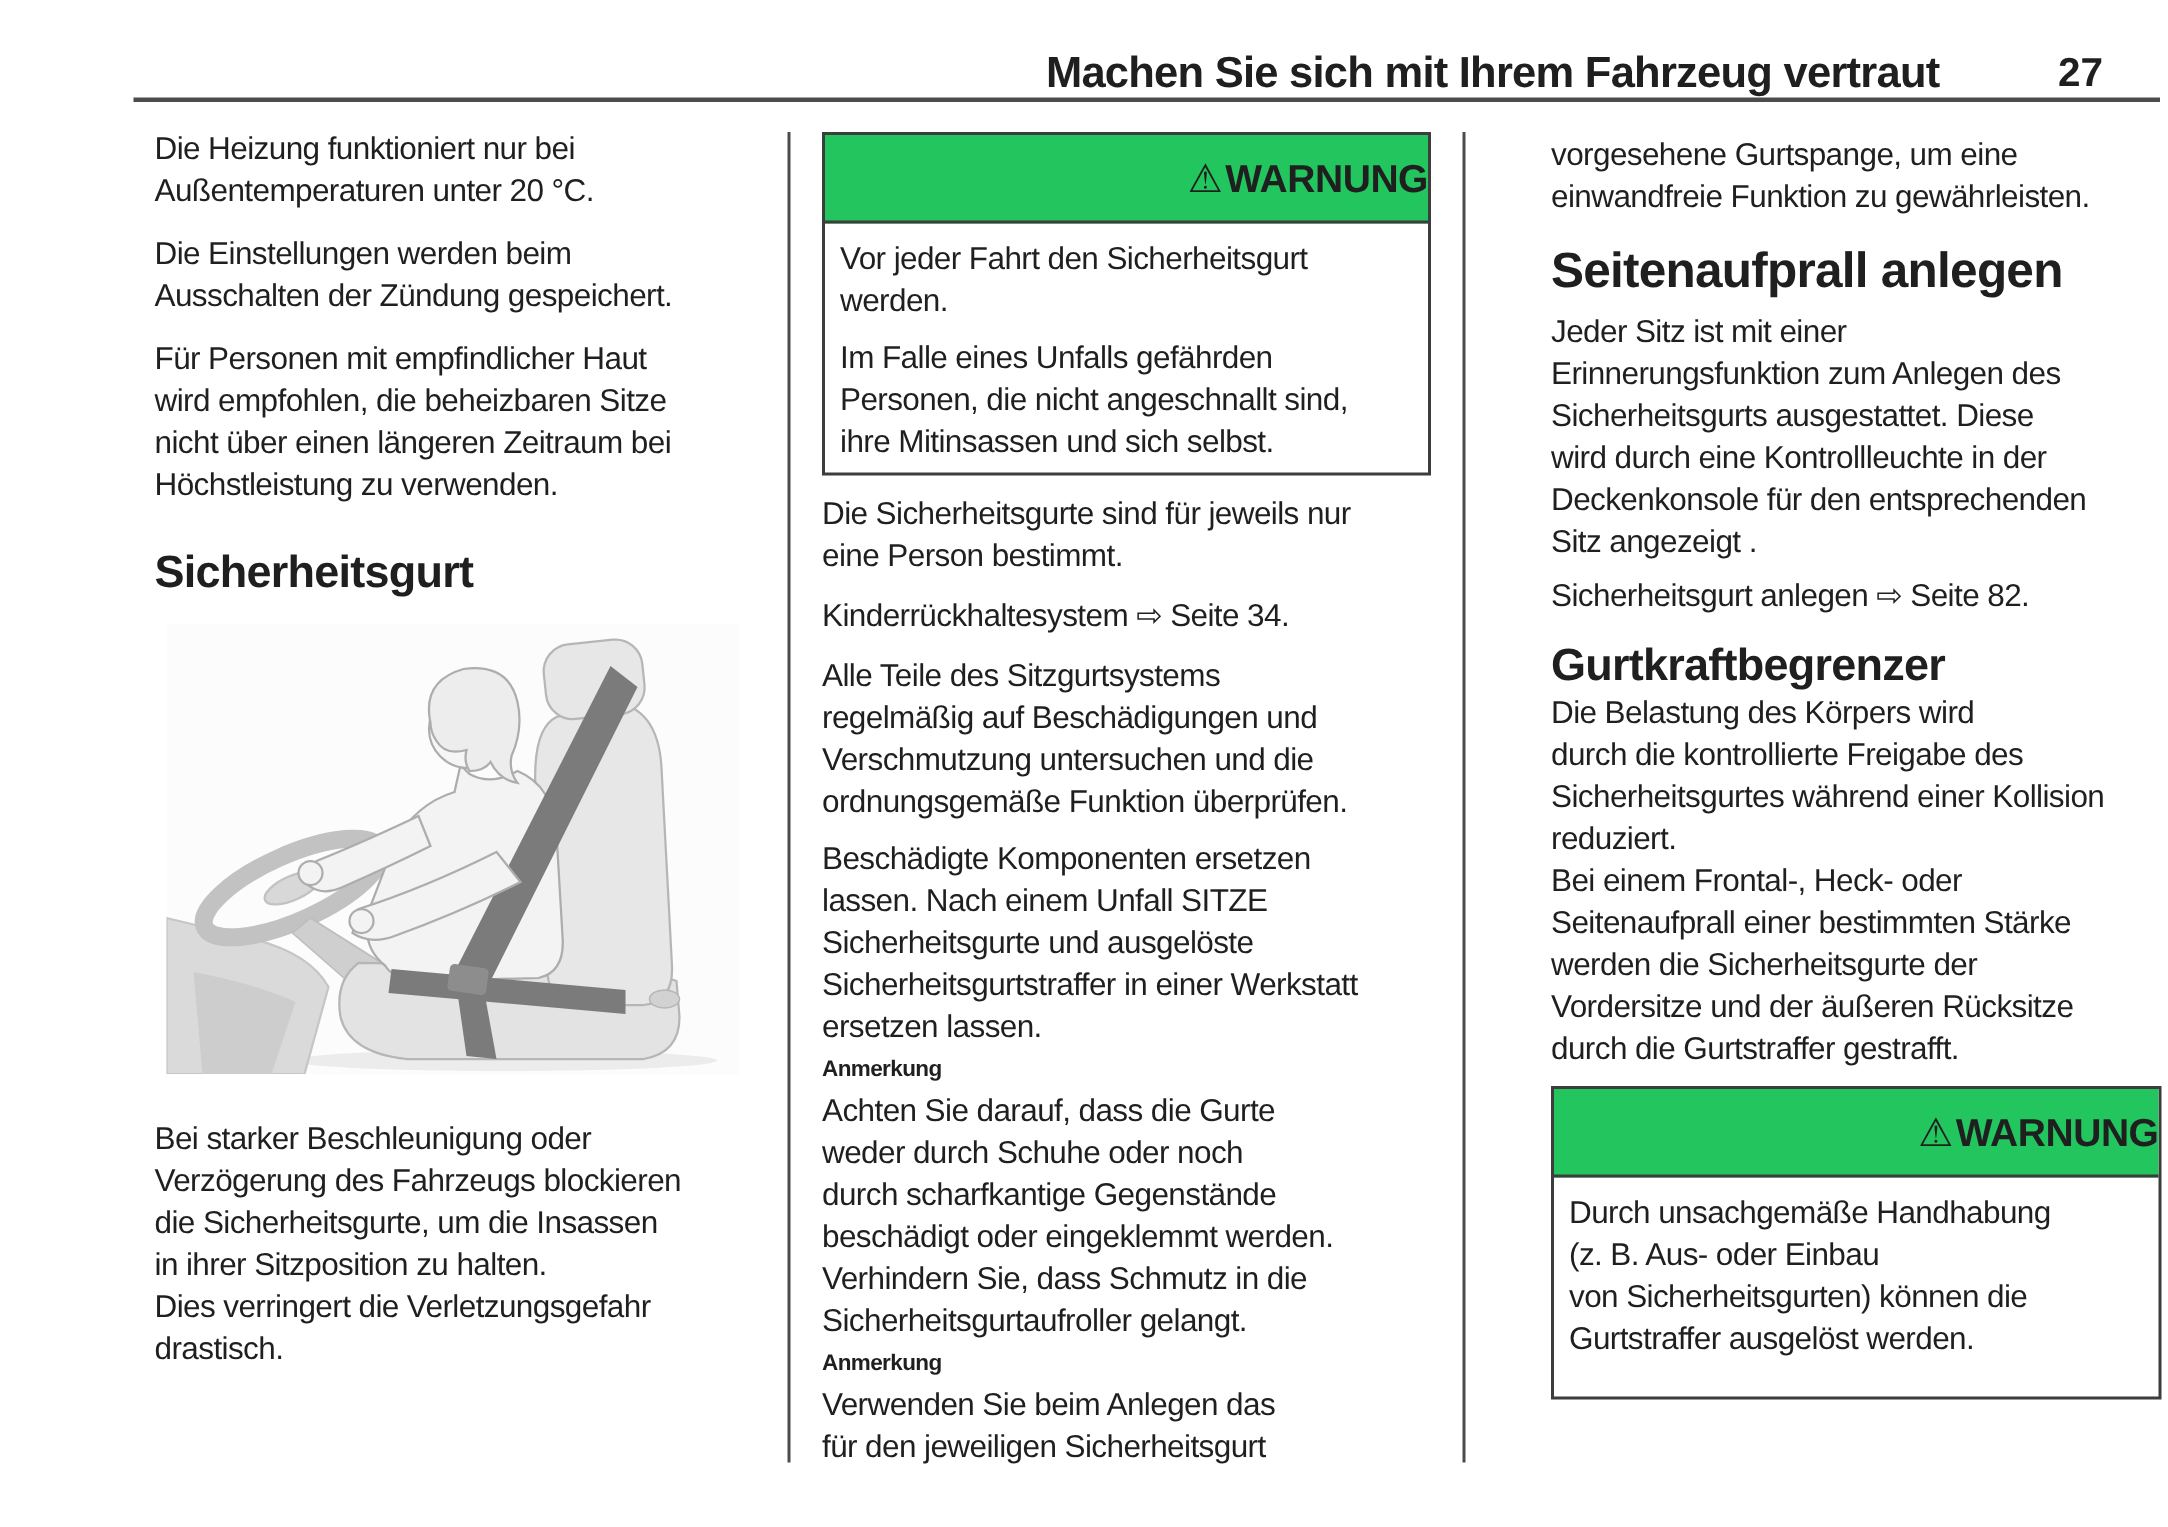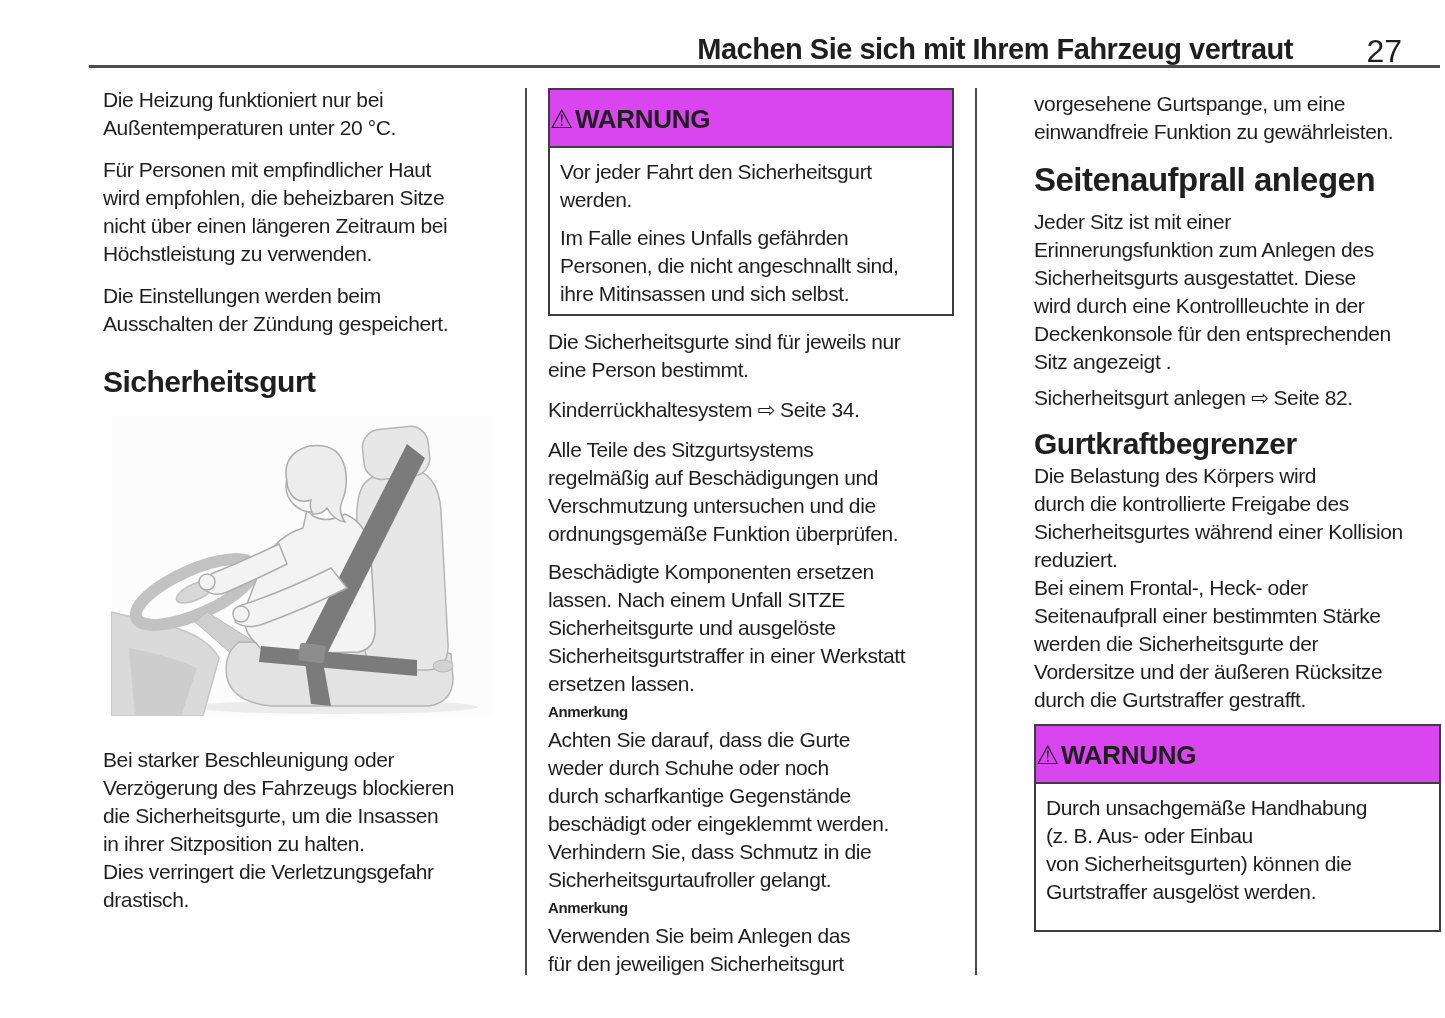--- a/index.html
+++ b/index.html
@@ -6,40 +6,40 @@
   body{
     width:1445px;height:1018px;position:relative;overflow:hidden;
     font-family:"Liberation Sans","DejaVu Sans",sans-serif;
     color:#1f1f1f;
   }
   .abs{position:absolute;}
   .hdr-title{
     top:33px;right:152px;font-size:29px;font-weight:700;letter-spacing:-0.5px;
     white-space:nowrap;
   }
-  .hdr-page{top:33px;right:43px;font-size:32px;font-weight:400;}
+  .hdr-page{top:33px;right:43px;font-size:27px;font-weight:700;}
   .hdr-rule{top:65px;left:89px;width:1351px;height:3px;background:#4c4c4c;}
   .vdiv{top:88px;height:887px;width:2px;background:#4c4c4c;}
   .vdiv.d1{left:525px;}
   .vdiv.d2{left:975px;}
   .col{position:absolute;top:80px;}
   .col.mid,.col.right{top:88px;}
   .pl{
     font-size:21px;line-height:28px;letter-spacing:-0.4px;
     white-space:pre;margin:0;
   }
   .mt2{margin-top:2px;}.mt6{margin-top:6px;}.mt8{margin-top:8px;}
   .mt10{margin-top:10px;}.mt12{margin-top:12px;}.mt14{margin-top:14px;}.mt30{margin-top:30px;}
   .h1{font-size:30px;line-height:44px;font-weight:700;letter-spacing:-0.5px;margin:22px 0 0;}
   .h2{font-size:33px;line-height:40px;font-weight:700;letter-spacing:-0.5px;margin:14px 0 0;}
   .h3{font-size:30px;line-height:36px;font-weight:700;letter-spacing:-0.5px;margin:14px 0 0;}
   .h3.tight{margin-top:8px;}
   .warnbox{border:2px solid #3d3d3d;background:#ffffff;}
   .warnhead{
-    background:#d946ef;border-bottom:2px solid #3d3d3d;text-align:left;
+    background:#22c55e;border-bottom:2px solid #3d3d3d;text-align:right;
     font-weight:700;font-size:26px;line-height:28px;padding:15px 0 13px;letter-spacing:-0.3px;
   }
   .warnhead .tri{font-family:"DejaVu Sans",sans-serif;font-weight:400;margin-right:2px;}
   .warnbody{padding:0 8px 6px 10px;}
   .warnbody .pl{margin-top:10px;}
   .box2 .warnbody{padding-bottom:24px;}
   .note-label{font-size:15px;line-height:28px;font-weight:700;letter-spacing:-0.4px;}
   .figure{margin:12px 0 0 8px;width:382px;height:300px;}
 </style>
 </head>
@@ -50,26 +50,26 @@
   <div class="abs hdr-title">Machen Sie sich mit Ihrem Fahrzeug vertraut</div>
   <div class="abs hdr-page">27</div>
   <div class="abs hdr-rule"></div>
 
   <div class="abs vdiv d1"></div>
   <div class="abs vdiv d2"></div>
 
   <div class="col" style="left:103px;width:420px;">
     <div class="pl mt6">Die Heizung funktioniert nur bei
 Außentemperaturen unter 20 °C.</div>
+    <div class="pl mt14">Die Einstellungen werden beim
+Ausschalten der Zündung gespeichert.</div>
     <div class="pl mt14">Für Personen mit empfindlicher Haut
 wird empfohlen, die beheizbaren Sitze
 nicht über einen längeren Zeitraum bei
 Höchstleistung zu verwenden.</div>
-    <div class="pl mt14">Die Einstellungen werden beim
-Ausschalten der Zündung gespeichert.</div>
     <div class="h1">Sicherheitsgurt</div>
 
     <div class="figure">
       <svg viewBox="0 0 382 300" width="382" height="300" role="img" aria-label="Fahrerin mit angelegtem Sicherheitsgurt">
         <rect width="382" height="300" fill="#fcfcfc"></rect>
         <ellipse cx="225" cy="291" rx="142" ry="7" fill="#ececec"></ellipse>
         <path d="M0,196 L58,210 Q96,220 108,242 L92,300 L0,300 Z" fill="#dadada" stroke="#c6c6c6" stroke-width="1.5"></path>
         <path d="M18,232 Q60,240 86,252 L70,300 L24,300 Z" fill="#cdcdcd"></path>
         <g transform="rotate(-24 84 176)">
           <ellipse cx="84" cy="176" rx="64" ry="22" fill="none" stroke="#c2c2c2" stroke-width="12"></ellipse>

